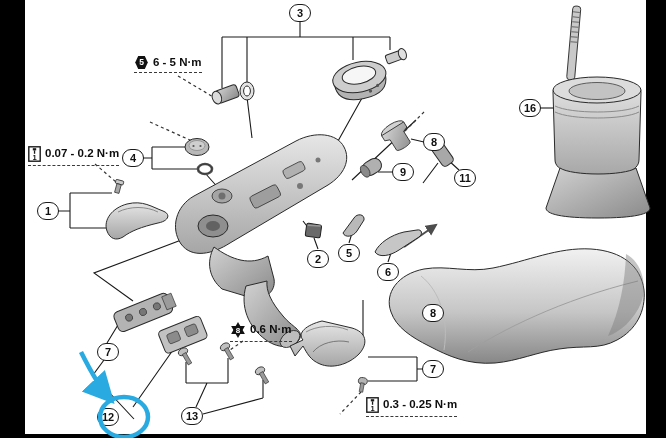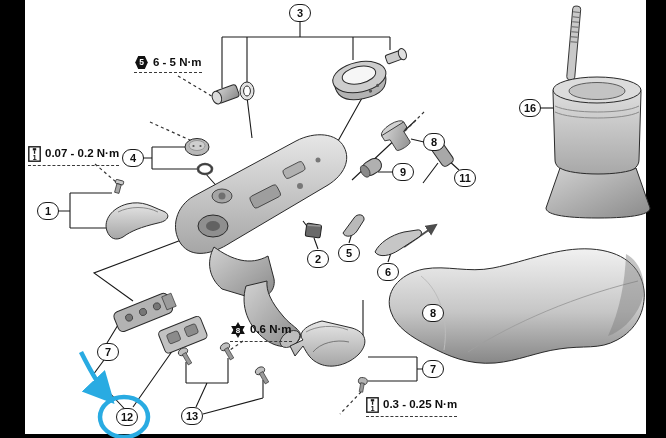--- a/index.html
+++ b/index.html
@@ -246,21 +246,21 @@
     </div>
   <div class="co" style="left:403px;top:172px">
       <span>9</span>
     </div>
   <div class="co" style="left:434px;top:142px">
       <span>8</span>
     </div>
   <div class="co" style="left:465px;top:178px">
       <span>11</span>
     </div>
-  <div class="co" style="left:127px;top:417px">
+  <div class="co" style="left:108px;top:417px">
       <span>12</span>
     </div>
   <div class="co" style="left:192px;top:416px">
       <span>13</span>
     </div>
   <div class="co" style="left:108px;top:352px">
       <span>7</span>
     </div>
   <div class="co" style="left:530px;top:108px">
       <span>16</span>

